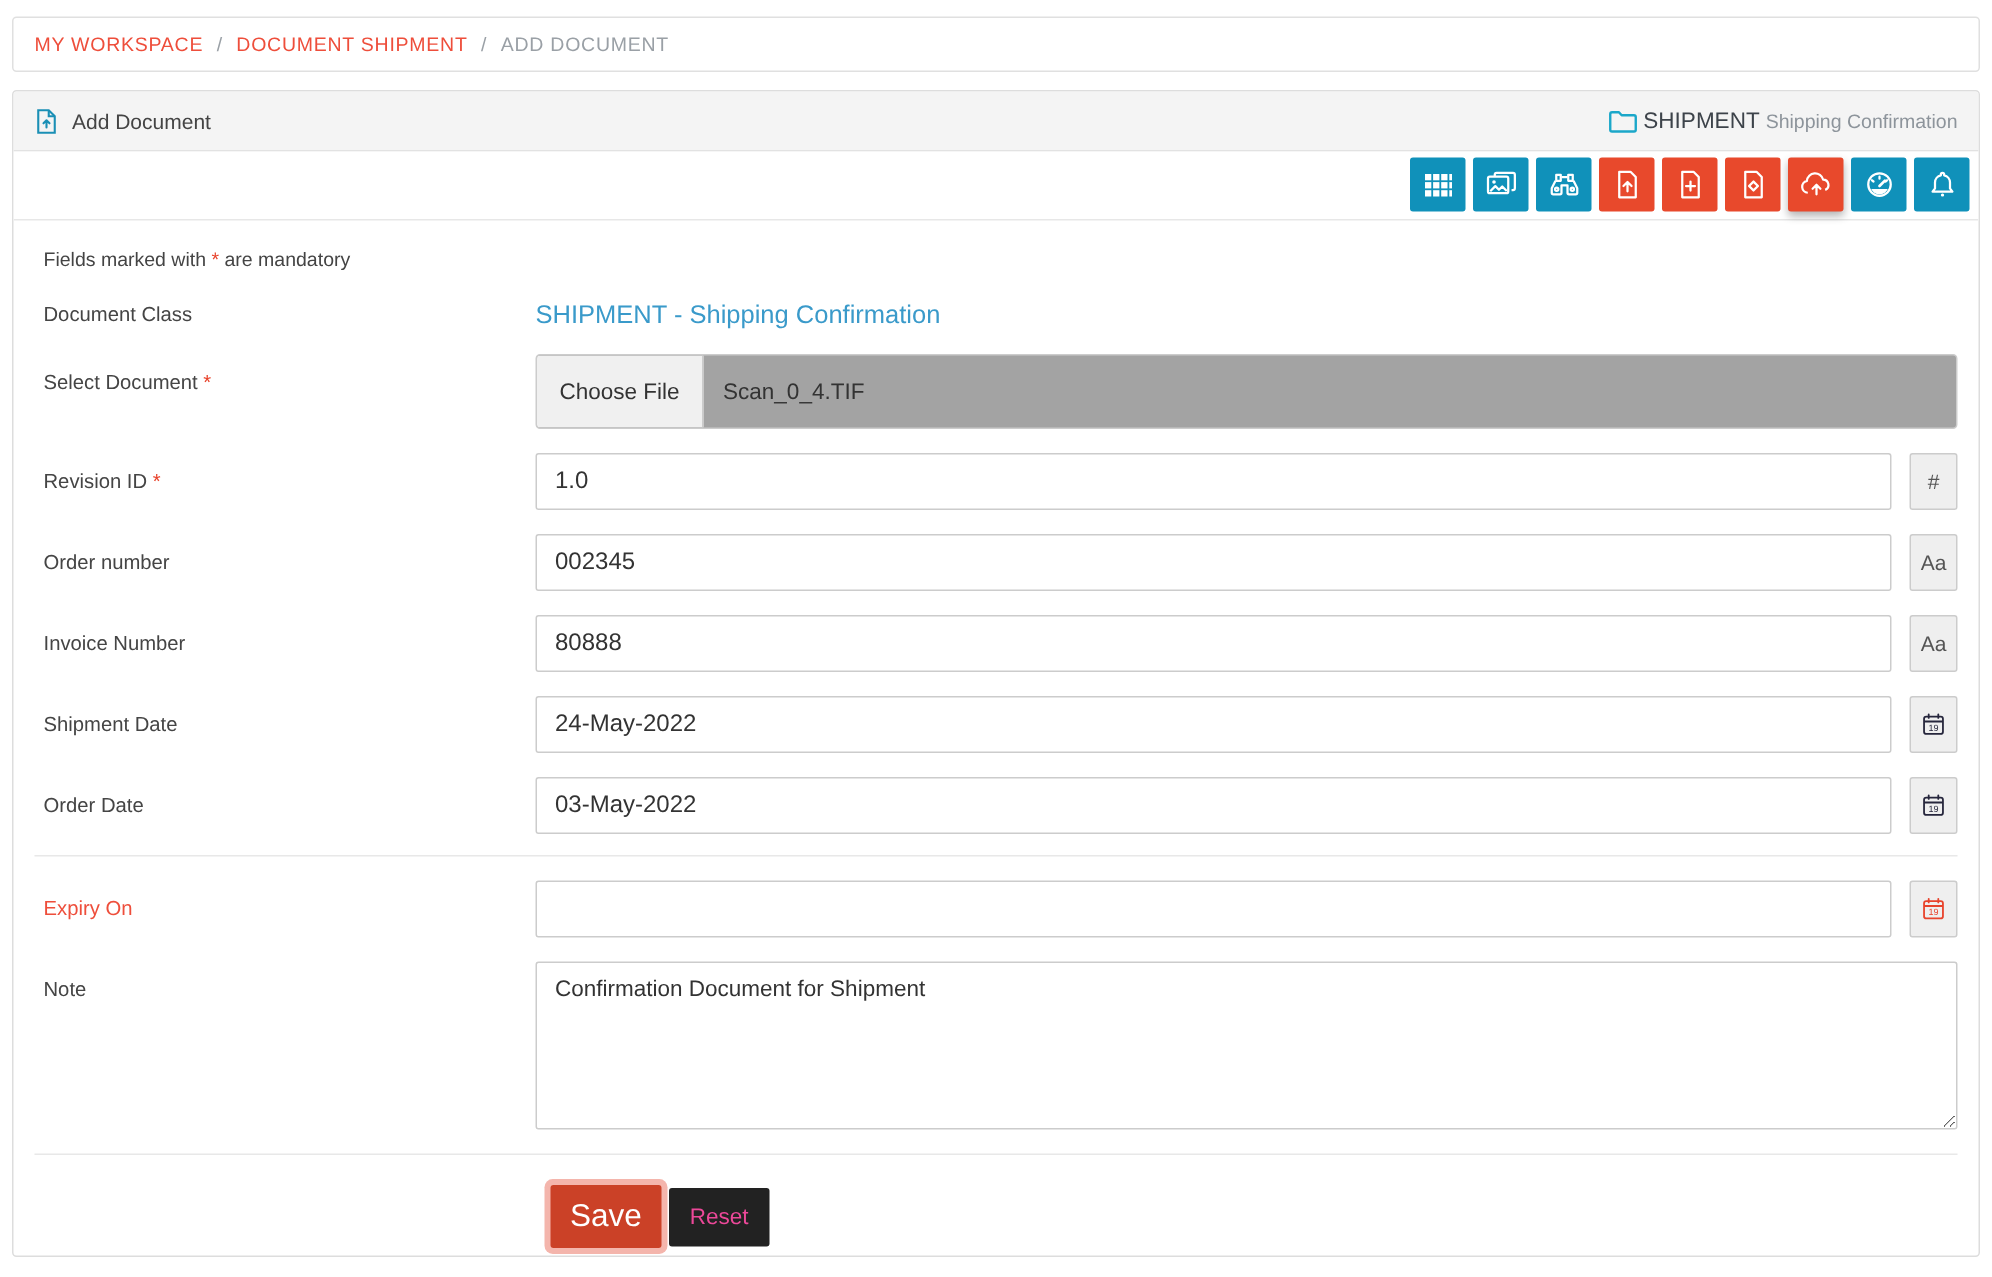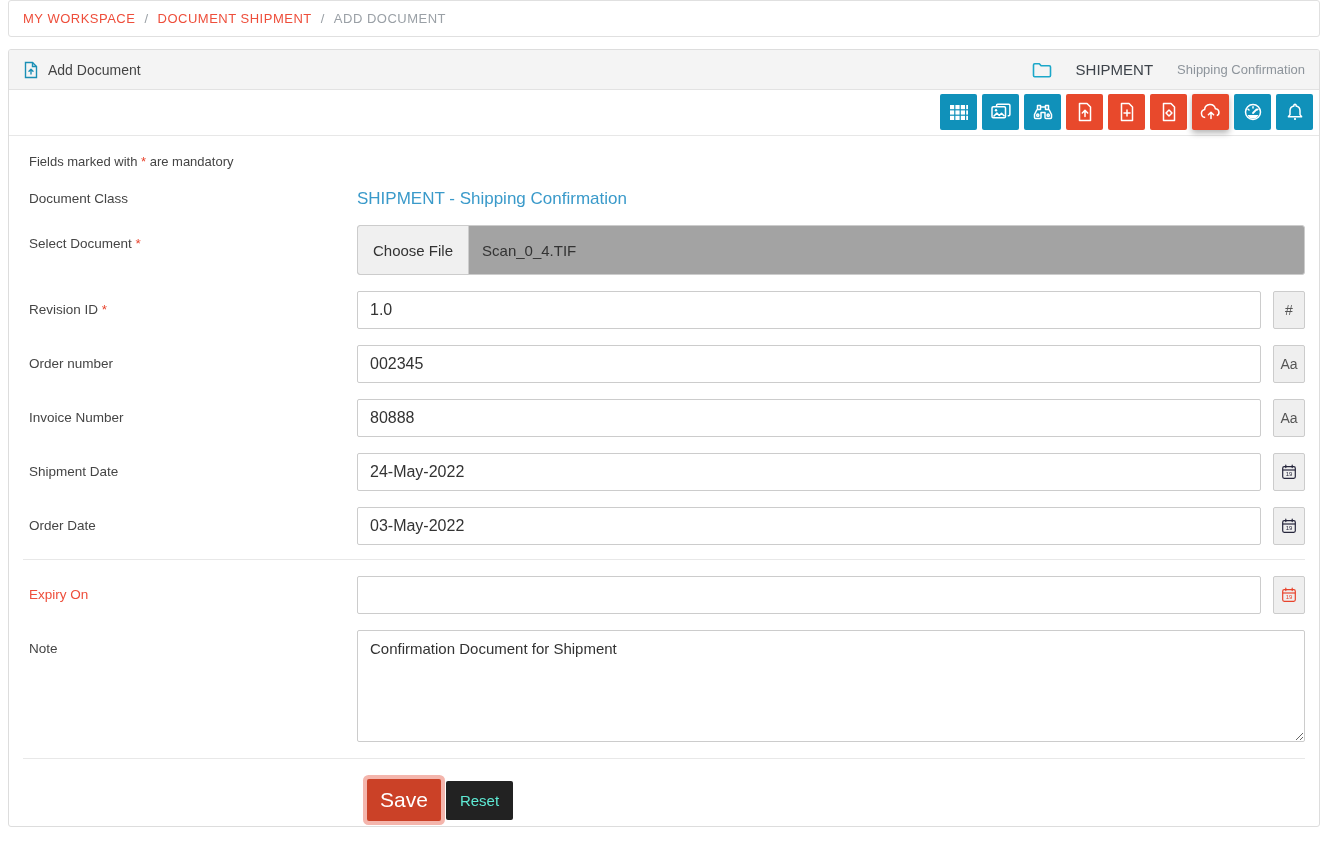--- a/index.html
+++ b/index.html
@@ -8,38 +8,38 @@
   }
   *{box-sizing:border-box; margin:0; padding:0;}
   html,body{background:#fff;}
   body{
     width:1328px; height:851px; overflow:hidden;
     font-family:"Liberation Sans","DejaVu Sans",sans-serif;
     color:#444;
   }
   
   .breadcrumb-box{
-    margin:0 8px 0 8px; height:37px; border:1px solid #e0e0e0; border-radius:3px;
+    margin:11px 8px 0 8px; height:37px; border:1px solid #e0e0e0; border-radius:3px;
     display:flex; align-items:center; padding:0 14px; gap:9px;
     font-size:13px; letter-spacing:.5px; background:#fff;
   }
   .crumb-link{color:var(--accent-red-text); cursor:pointer;}
   .crumb-sep{color:#9aa0a6;}
   .crumb-current{color:#9aa0a6;}
   
   .panel{
     margin:12px 8px 0 8px; height:778px; border:1px solid #ddd; border-radius:3px;
     background:#fff; overflow:hidden;
   }
   .panel-header{
     height:40px; background:#f4f4f4; border-bottom:1px solid #e2e2e2;
     display:flex; align-items:center; justify-content:space-between; padding:0 14px;
   }
   .ph-left{display:flex; align-items:center; gap:9px; font-size:14px; color:#444;}
-  .ph-right{display:flex; align-items:center; gap:24px;margin-left:44px;}
+  .ph-right{display:flex; align-items:center; gap:4px;margin-left:44px;}
   .ph-code{font-size:15px; color:#3d434a;}
   .ph-sub{font-size:13px; color:#8d949b;}
   
   .toolbar{
     display:flex; justify-content:flex-end; gap:5px;
     padding:4px 6px 5px 6px; border-bottom:1px solid #e7e7e7; background:#fff;
   }
   .tb-btn{
     width:37px; height:36px; border:none; border-radius:2px; cursor:pointer;
     display:flex; align-items:center; justify-content:center; background:#888;
@@ -90,21 +90,21 @@
   .divider{border:none; border-top:1px solid #e8e8e8; margin:0 0 16px 0;}
   .divider.pre{margin-top:-2px;}
   .actions{margin:20px 0 0 344px; display:flex; align-items:center;}
   .btn-save{
     background:var(--save-red); color:#fff; border:none; border-radius:2px;
     font-size:21px; padding:9px 13px; cursor:pointer;
     box-shadow:0 0 0 4px #f4b5ac;
     font-family:"Liberation Sans","DejaVu Sans",sans-serif;
   }
   .btn-reset{
-    background:var(--reset-dark); color:#5eead4; border:none; border-radius:2px;
+    background:var(--reset-dark); color:#ec4899; border:none; border-radius:2px;
     font-size:15px; padding:11px 14px; cursor:pointer; margin-left:5px;
     font-family:"Liberation Sans","DejaVu Sans",sans-serif;
   }
   .icon{display:inline-flex; align-items:center; justify-content:center;}
 </style>
 </head>
 <body>
 
 <div class="breadcrumb-box">
   <span class="crumb-link">MY WORKSPACE</span>

